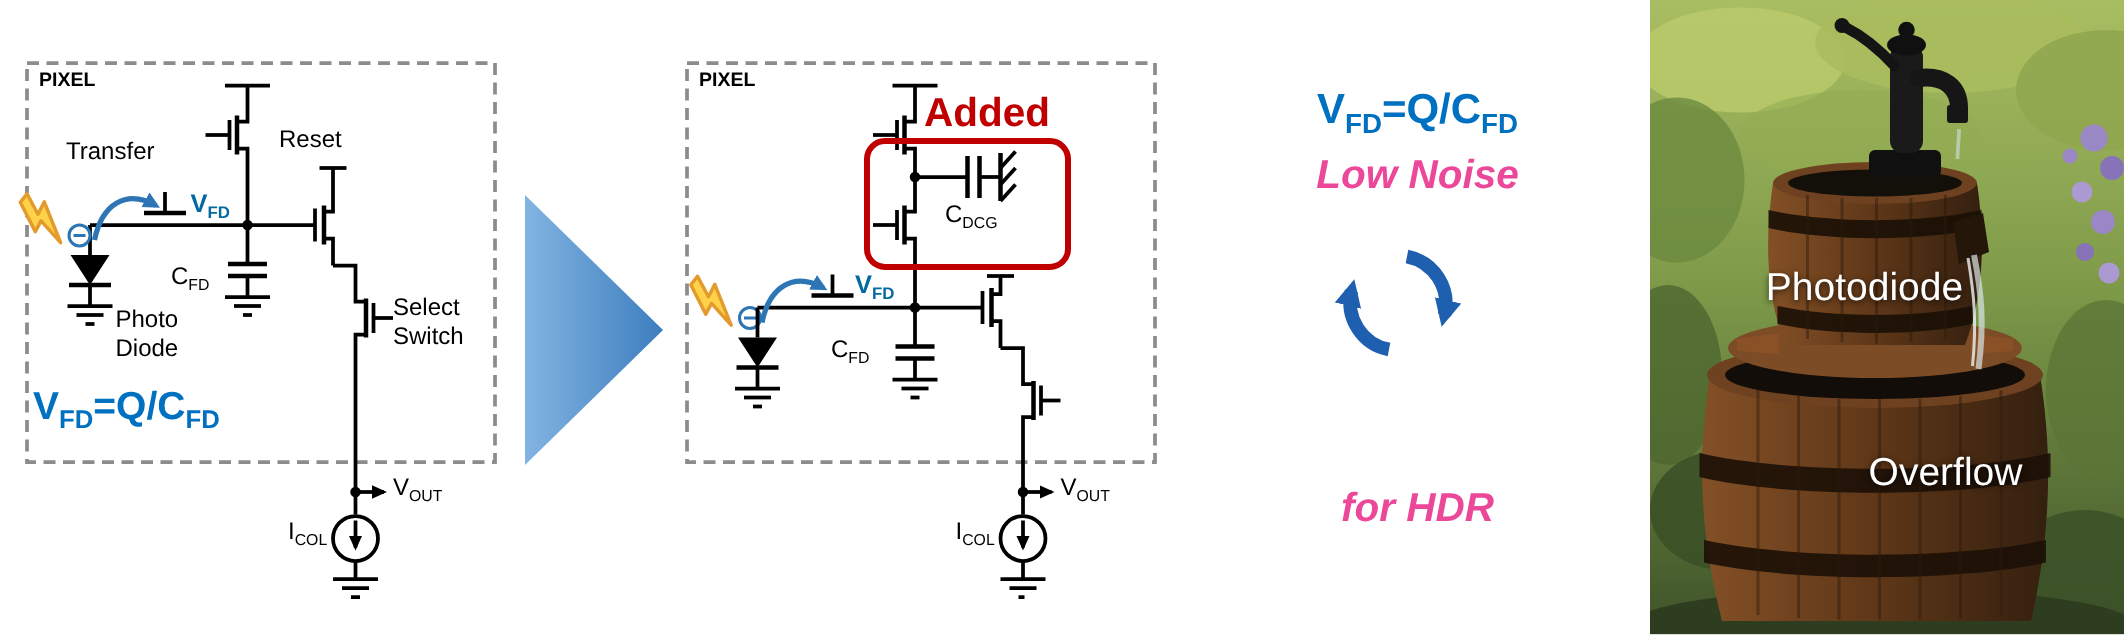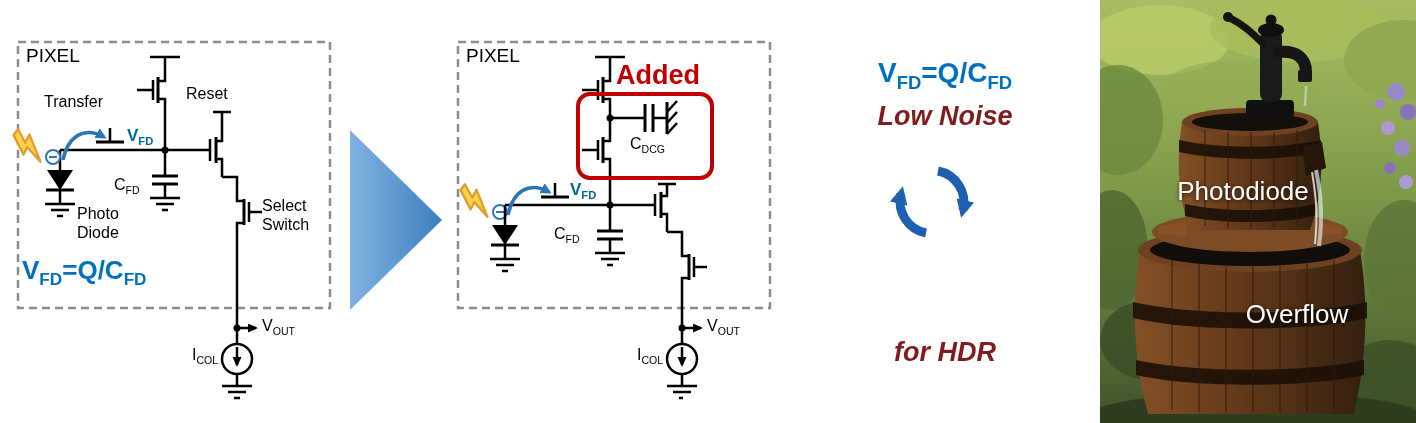--- a/index.html
+++ b/index.html
@@ -3,27 +3,27 @@
 <meta charset="utf-8">
 <style>
   html,body{margin:0;padding:0;background:#fff;}
   .canvas{position:relative;width:1416px;height:423px;background:#fff;overflow:hidden;
           font-family:"Liberation Sans",sans-serif;}
   .art{position:absolute;left:0;top:0;}
   .lbl{position:absolute;color:#000;font-size:16px;line-height:1.18;white-space:nowrap;}
   .b{font-weight:bold}
   .blue{color:#0369a1}.red{color:#C00000}
   sub{font-size:66%;line-height:0;}
-  .title{font-size:19px;font-weight:normal;}
+  .title{font-size:13px;font-weight:bold;}
   .fs17{font-size:17px}.fs21{font-size:27px}.fs22{font-size:26px}
   .eqbox{font-size:26px;font-weight:bold;color:#0070C0;}
   .exline{position:absolute;left:788px;width:314px;text-align:center;}
   .eq1{top:57px;font-size:28px;font-weight:bold;color:#0070C0;}
   .eq2{top:271px;font-size:26px;font-weight:bold;color:#0070C0;}
-  .ben{font-size:27px;font-weight:bold;font-style:italic;color:#7f1d1d;}
+  .ben{font-size:27px;font-weight:bold;font-style:italic;color:#ec4899;}
   .white{color:#fff;text-shadow:0 1px 4px rgba(0,0,0,.7);}
   .ctr{text-align:center;}
   
   .w{stroke:#000;stroke-width:2.5;fill:none;}
   .w3{stroke:#000;stroke-width:3;fill:none;}
   .dash{fill:none;stroke:#8c8c8c;stroke-width:2.5;stroke-dasharray:8 5;}
   .dot{fill:#000;}
   .bolt{fill:#FFD24A;stroke:#E39B2D;stroke-width:2;stroke-linejoin:round;}
   .barrow{stroke:#2E75B6;stroke-width:3.5;fill:none;}
   .minusc{fill:#fff;stroke:#2E75B6;stroke-width:2;}
@@ -355,18 +355,18 @@
     <span>V</span><sub>OUT</sub>
   </div>
   <div class="lbl" style="left:637px;top:346px">
     <span>I</span><sub>COL</sub>
   </div>
 
   <div class="exline eq1">
     <span>V</span><sub>FD</sub><span>=Q/C</span><sub>FD</sub>
   </div>
   <div class="exline ben" style="top:101px">Low Noise</div>
-  <div class="exline ben" style="top:337px">for HDR</div>
+  <div class="exline ben" style="top:323px">for HDR</div>
 
   <div class="lbl fs22 white ctr" style="left:1128px;top:176px;width:230px">Photodiode</div>
   <div class="lbl fs22 white ctr" style="left:1182px;top:299px;width:230px">Overflow</div>
 
 </div>
 
 </body></html>

